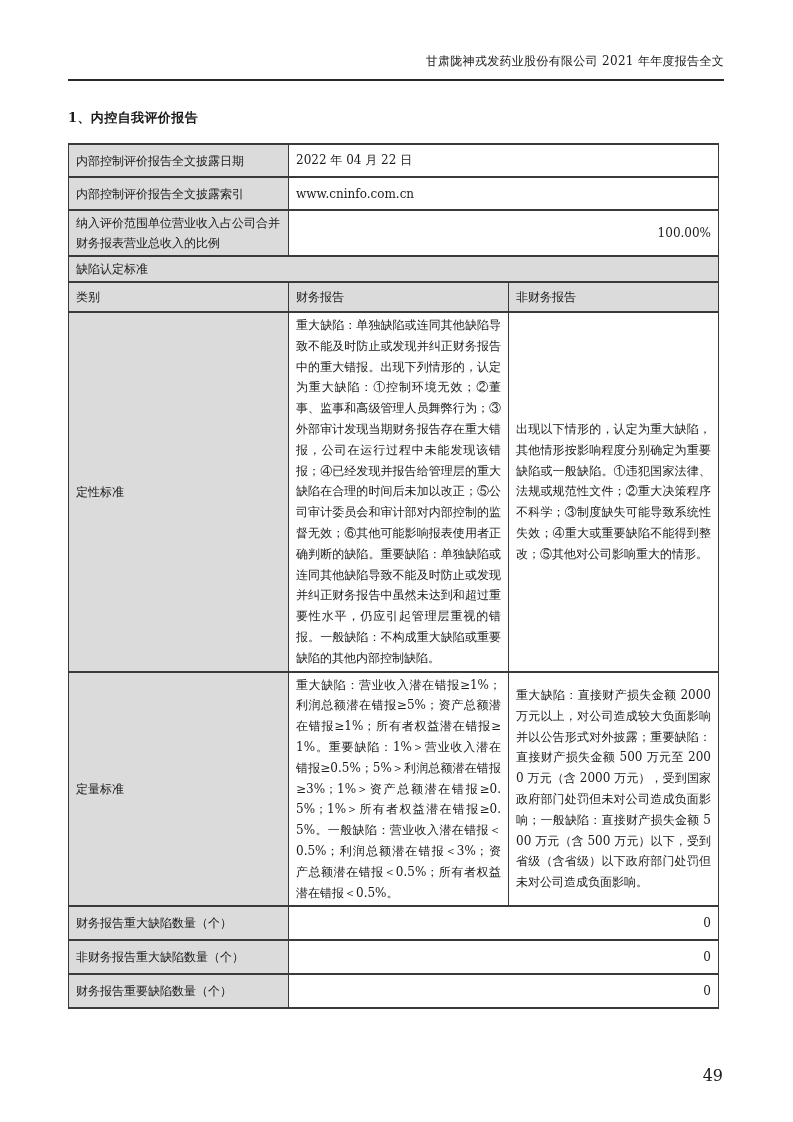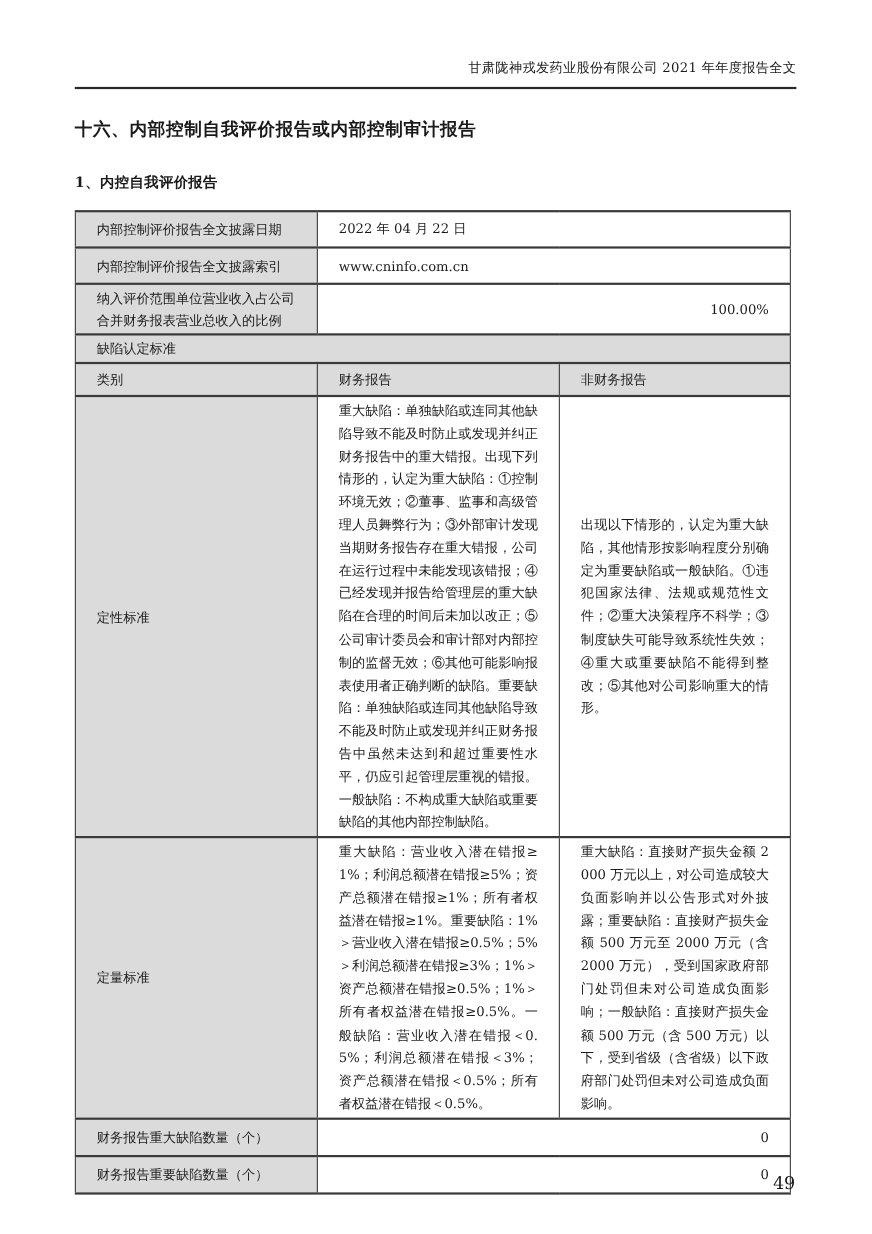--- a/index.html
+++ b/index.html
@@ -37,21 +37,21 @@
     table-layout:fixed;
     width:650px;
     margin-top:16px;
   }
   table.report td {
     border-left:1px solid #3a3a3a;
     border-right:1px solid #3a3a3a;
     border-top:2px solid #3a3a3a;
     border-bottom:2px solid #3a3a3a;
     font-size:12px;
-    padding:2px 19px;
+    padding:2px 7px;
     vertical-align:middle;
     word-break:break-all;
   }
   .gray  { background:#dbdbdb; }
   .white { background:#ffffff; }
   .center { text-align:left; }
   .right  { text-align:right; }
   .label-cell { line-height:20px; padding:5px 7px; }
   .long-cell {
     text-align:justify;
@@ -72,21 +72,20 @@
   }
 </style>
 </head>
 <body>
 
 <div class="page">
   <div class="content">
 
     <div class="doc-header">甘肃陇神戎发药业股份有限公司 2021 年年度报告全文</div>
 
-    <div class="section-title">十六、内部控制自我评价报告或内部控制审计报告</div>
 
     <div class="subsection-title">1、内控自我评价报告</div>
 
     <table class="report">
       <colgroup>
         <col style="width:220px">
         <col style="width:220px">
         <col style="width:210px">
       </colgroup>
       <tbody>
@@ -118,20 +117,24 @@
         <tr>
           <td class="gray label-cell">定量标准</td>
           <td class="white long-cell">重大缺陷：营业收入潜在错报≥1%；利润总额潜在错报≥5%；资产总额潜在错报≥1%；所有者权益潜在错报≥1%。重要缺陷：1%＞营业收入潜在错报≥0.5%；5%＞利润总额潜在错报≥3%；1%＞资产总额潜在错报≥0.5%；1%＞所有者权益潜在错报≥0.5%。一般缺陷：营业收入潜在错报＜0.5%；利润总额潜在错报＜3%；资产总额潜在错报＜0.5%；所有者权益潜在错报＜0.5%。</td>
           <td class="white long-cell">重大缺陷：直接财产损失金额 2000 万元以上，对公司造成较大负面影响并以公告形式对外披露；重要缺陷：直接财产损失金额 500 万元至 2000 万元（含 2000 万元），受到国家政府部门处罚但未对公司造成负面影响；一般缺陷：直接财产损失金额 500 万元（含 500 万元）以下，受到省级（含省级）以下政府部门处罚但未对公司造成负面影响。</td>
         </tr>
         <tr class="r-count">
           <td class="gray label-cell">财务报告重大缺陷数量（个）</td>
           <td class="white right" colspan="2">0</td>
         </tr>
         <tr class="r-count">
+          <td class="gray label-cell">非财务报告重大缺陷数量（个）</td>
+          <td class="white right" colspan="2">0</td>
+        </tr>
+        <tr class="r-count">
           <td class="gray label-cell">财务报告重要缺陷数量（个）</td>
           <td class="white right" colspan="2">0</td>
         </tr>
       </tbody>
     </table>
 
   </div>
 
   <div class="page-number">49</div>
 </div>

